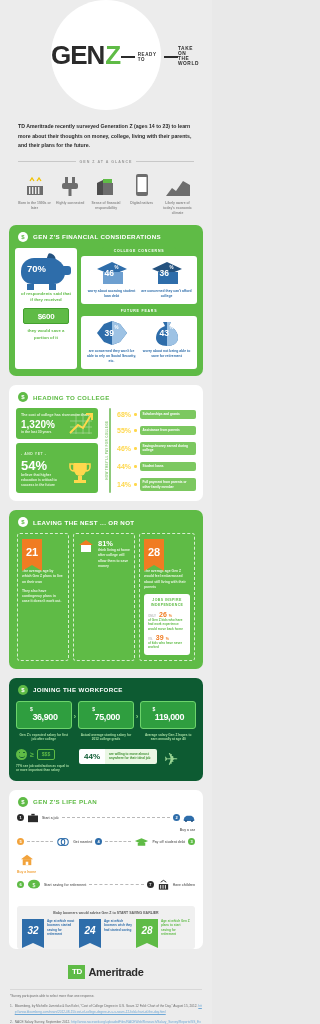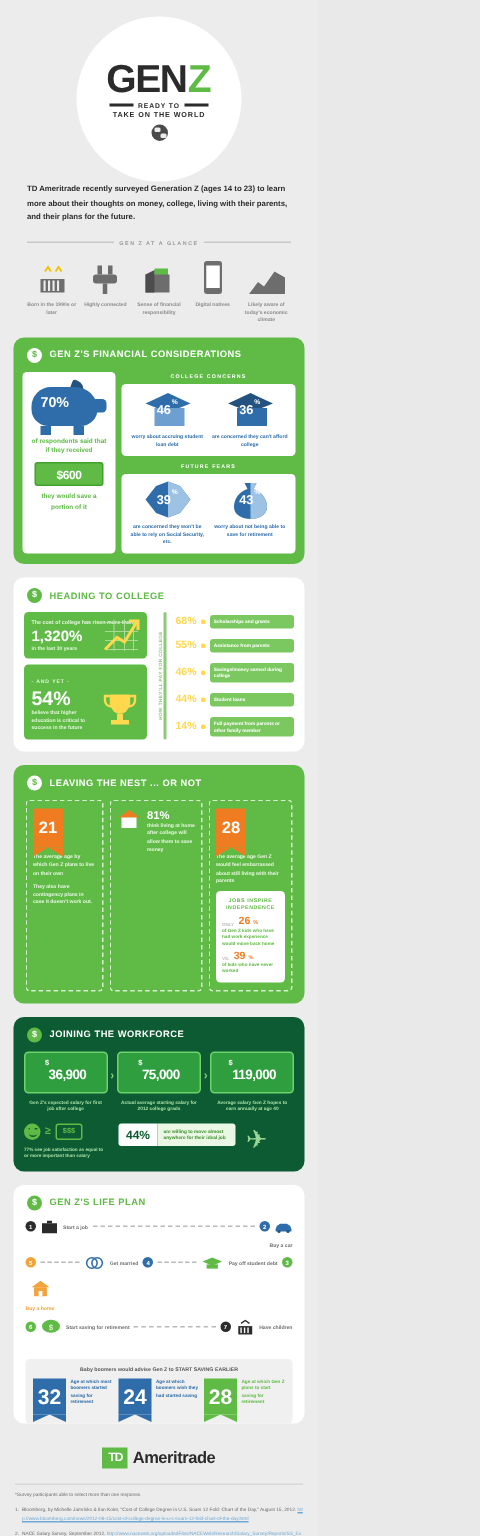--- a/index.html
+++ b/index.html
@@ -7,24 +7,24 @@
   body {
     width:212px; height:1024px; overflow:hidden;
     font-family:"Liberation Sans", sans-serif;
     color:#333; position:relative;
   }
   .page { width:212px; height:1024px; position:relative; background:#ececec; }
 
   
   .hero { position:relative; height:118px; background:#ececec; }
   .hero-circle{
-    position:absolute; left:50%; transform:translateX(-50%); top:11px;
+    position:absolute; left:50%; transform:translateX(-50%); top:0;
     width:110px; height:110px; border-radius:50%;
-    background:#fff; display:flex; flex-direction:column;
-    align-items:center; justify-content:center;
+    background:#fff; display:flex; flex-direction:row;
+    align-items:center; justify-content:space-between;
   }
   .gen-row{ display:flex; align-items:baseline; line-height:1; }
   .gen-word{ font-size:26px; font-weight:bold; letter-spacing:-1px; color:#2b2b2b; }
   .gen-z{ font-size:26px; font-weight:bold; color:#5fbb46; margin-left:1px; }
   .ready-line{ display:flex; align-items:center; gap:3px; margin-top:3px; }
   .rule{ width:16px; height:0; border-top:2px solid #2b2b2b; }
   .ready-txt{ font-size:4.5px; font-weight:bold; letter-spacing:.6px; color:#2b2b2b; }
   .take-txt{ font-size:4.8px; font-weight:bold; letter-spacing:.6px; color:#2b2b2b; margin-top:2px; }
   .globe{ margin-top:3px; width:11px; height:11px; border-radius:50%;
     background:#4a4a4a; position:relative; overflow:hidden;}
@@ -170,21 +170,21 @@
   .dashes{ flex:1; border-top:1px dashed #b9b9b9; height:0; }
   .ico-sm{ width:12px;height:10px; flex:none;}
   .boomer-box{ background:#f0f0f0; border-radius:3px; margin:4px 8px 8px; padding:5px 5px 6px;}
   .boomer-t{ font-size:3.5px; font-weight:bold; color:#5a5a5a; text-align:center; margin-bottom:4px;}
   .bm-row{ display:flex; gap:3px;}
   .bm{ flex:1; display:flex; gap:3px; align-items:flex-start;}
   .bm-flag{ position:relative; width:22px;height:24px; flex:none;}
   .bm-flag:after{content:"";position:absolute;bottom:-5px;left:0;border-left:11px solid currentColor;
     border-right:11px solid currentColor;border-bottom:5px solid transparent;}
   .bm-flag span{position:absolute;inset:0;display:flex;align-items:center;justify-content:center;
-    font-size:14px;font-weight:bold;color:#fff;}
+    font-size:10px;font-weight:bold;color:#fff;font-style:italic;}
   .bm-blue{ background:#2e6daa; color:#2e6daa;}
   .bm-green{ background:#5fbb46; color:#5fbb46;}
   .bm-cap{ font-size:3.1px;line-height:1.45;font-weight:bold;}
   .c-blue{color:#2e6daa;} .c-green{color:#5fbb46;}
 
   
   .logo-wrap{ background:#ececec; display:flex; justify-content:center; align-items:center;
     gap:3px; padding:8px 0 10px;}
   .td-mark{ width:17px;height:14px;background:#5fbb46; color:#fff; font-size:8px; font-weight:bold;
     display:flex;align-items:center;justify-content:center; letter-spacing:-.5px;}

